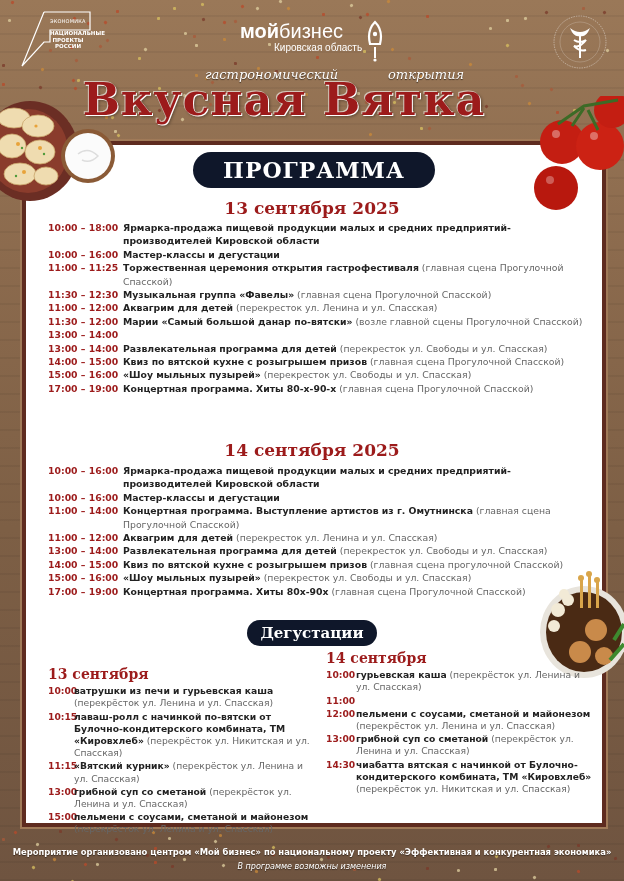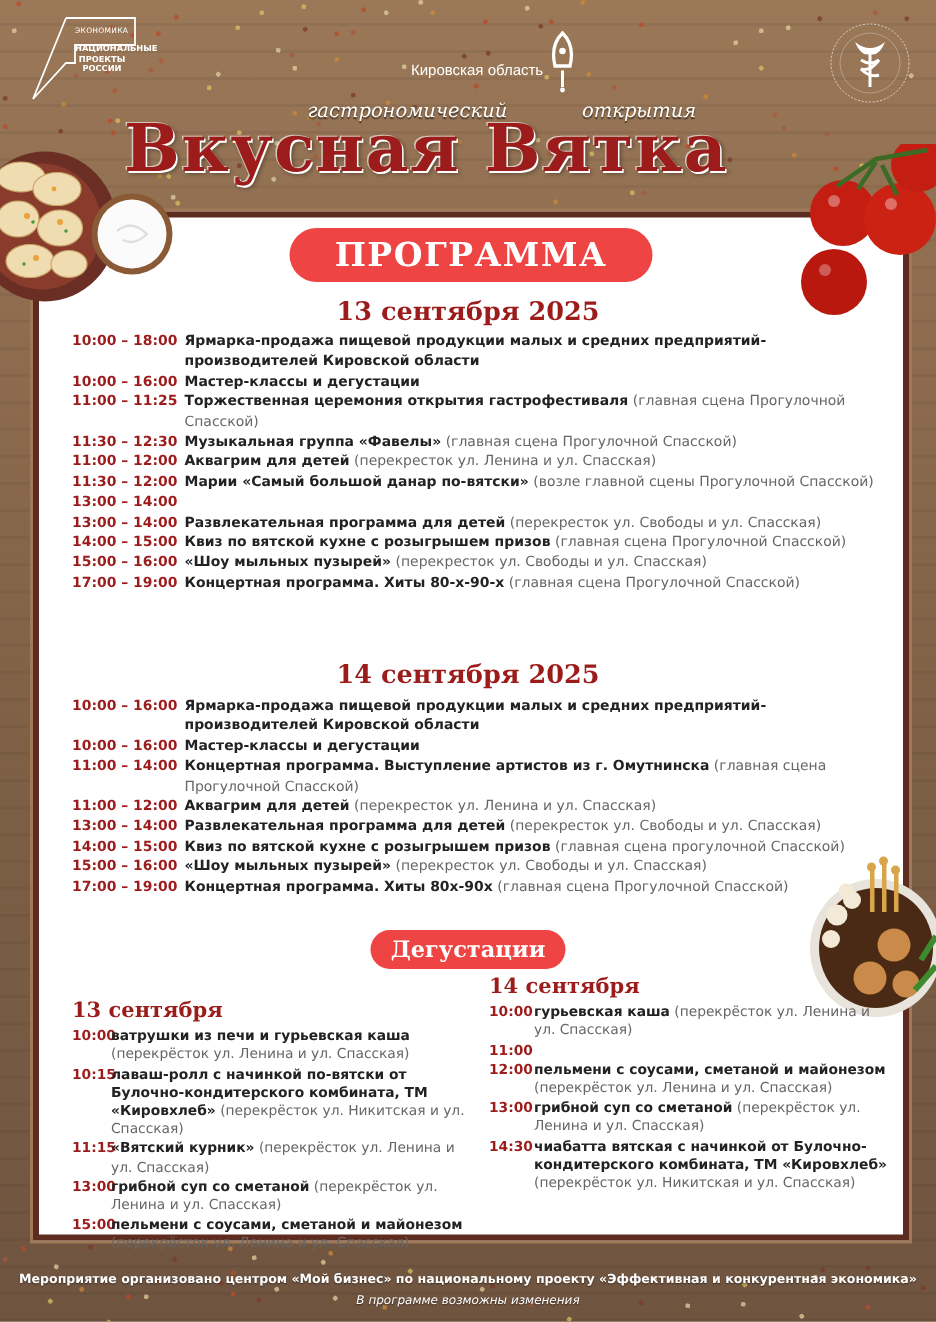--- a/index.html
+++ b/index.html
@@ -35,21 +35,21 @@
     letter-spacing:1px; text-shadow: 1px 1px 0 #fff, -1px -1px 0 rgba(255,255,255,0.6), 2px 2px 3px rgba(0,0,0,0.35);
   }
 
   
   .panel {
     position:absolute; left:22px; top:141px; width:584px; height:686px;
     background:#fff; border:4px solid #5e2b1f; box-shadow: 0 0 0 2px #a07a58;
   }
 
   .pill {
-    position:absolute; background:#ef4444; color:#fff; border-radius:18px;
+    position:absolute; background:#0f172a; color:#fff; border-radius:18px;
     font-family:"DejaVu Serif", serif; font-weight:bold; text-align:center;
   }
   .pill-program { left:193px; top:152px; width:242px; height:36px; line-height:36px; font-size:22px; letter-spacing:1px; }
   .pill-degust { left:247px; top:620px; width:130px; height:26px; line-height:26px; font-size:15px; }
 
   .day-title {
     position:absolute; width:624px; left:0; text-align:center;
     font-family:"DejaVu Serif", serif; font-weight:bold; color:#9c1b1b; font-size:17px;
   }
 
@@ -224,20 +224,21 @@
 
 <div class="logo-np">
   <svg width="72" height="62" viewBox="0 0 72 62" style="position:absolute;left:0;top:0">
     <polyline points="24,4 70,4 70,22 30,22 30,34 24,34 2,58 24,4" fill="none" stroke="#fff" stroke-width="1.2"></polyline>
   </svg>
   <span class="np-econ">ЭКОНОМИКА</span>
   <span class="np-text">НАЦИОНАЛЬНЫЕ ПРОЕКТЫ РОССИИ</span>
 </div>
 
 <div class="mb-logo">
+  <span class="mb-title"><b>мой</b><span>бизнес</span></span>
   <span class="mb-sub">Кировская область</span>
   <svg class="mb-rocket" viewBox="0 0 18 42">
     <path d="M9 2 C15 8 16 16 14 24 L4 24 C2 16 3 8 9 2 Z" fill="none" stroke="#fff" stroke-width="2.2"></path>
     <circle cx="9" cy="14" r="2.2" fill="#fff"></circle>
     <path d="M9 27 L9 38" stroke="#fff" stroke-width="2"></path>
     <circle cx="9" cy="40" r="1.6" fill="#fff"></circle>
   </svg>
 </div>
 
 <svg class="tpp-logo" viewBox="0 0 56 56">

